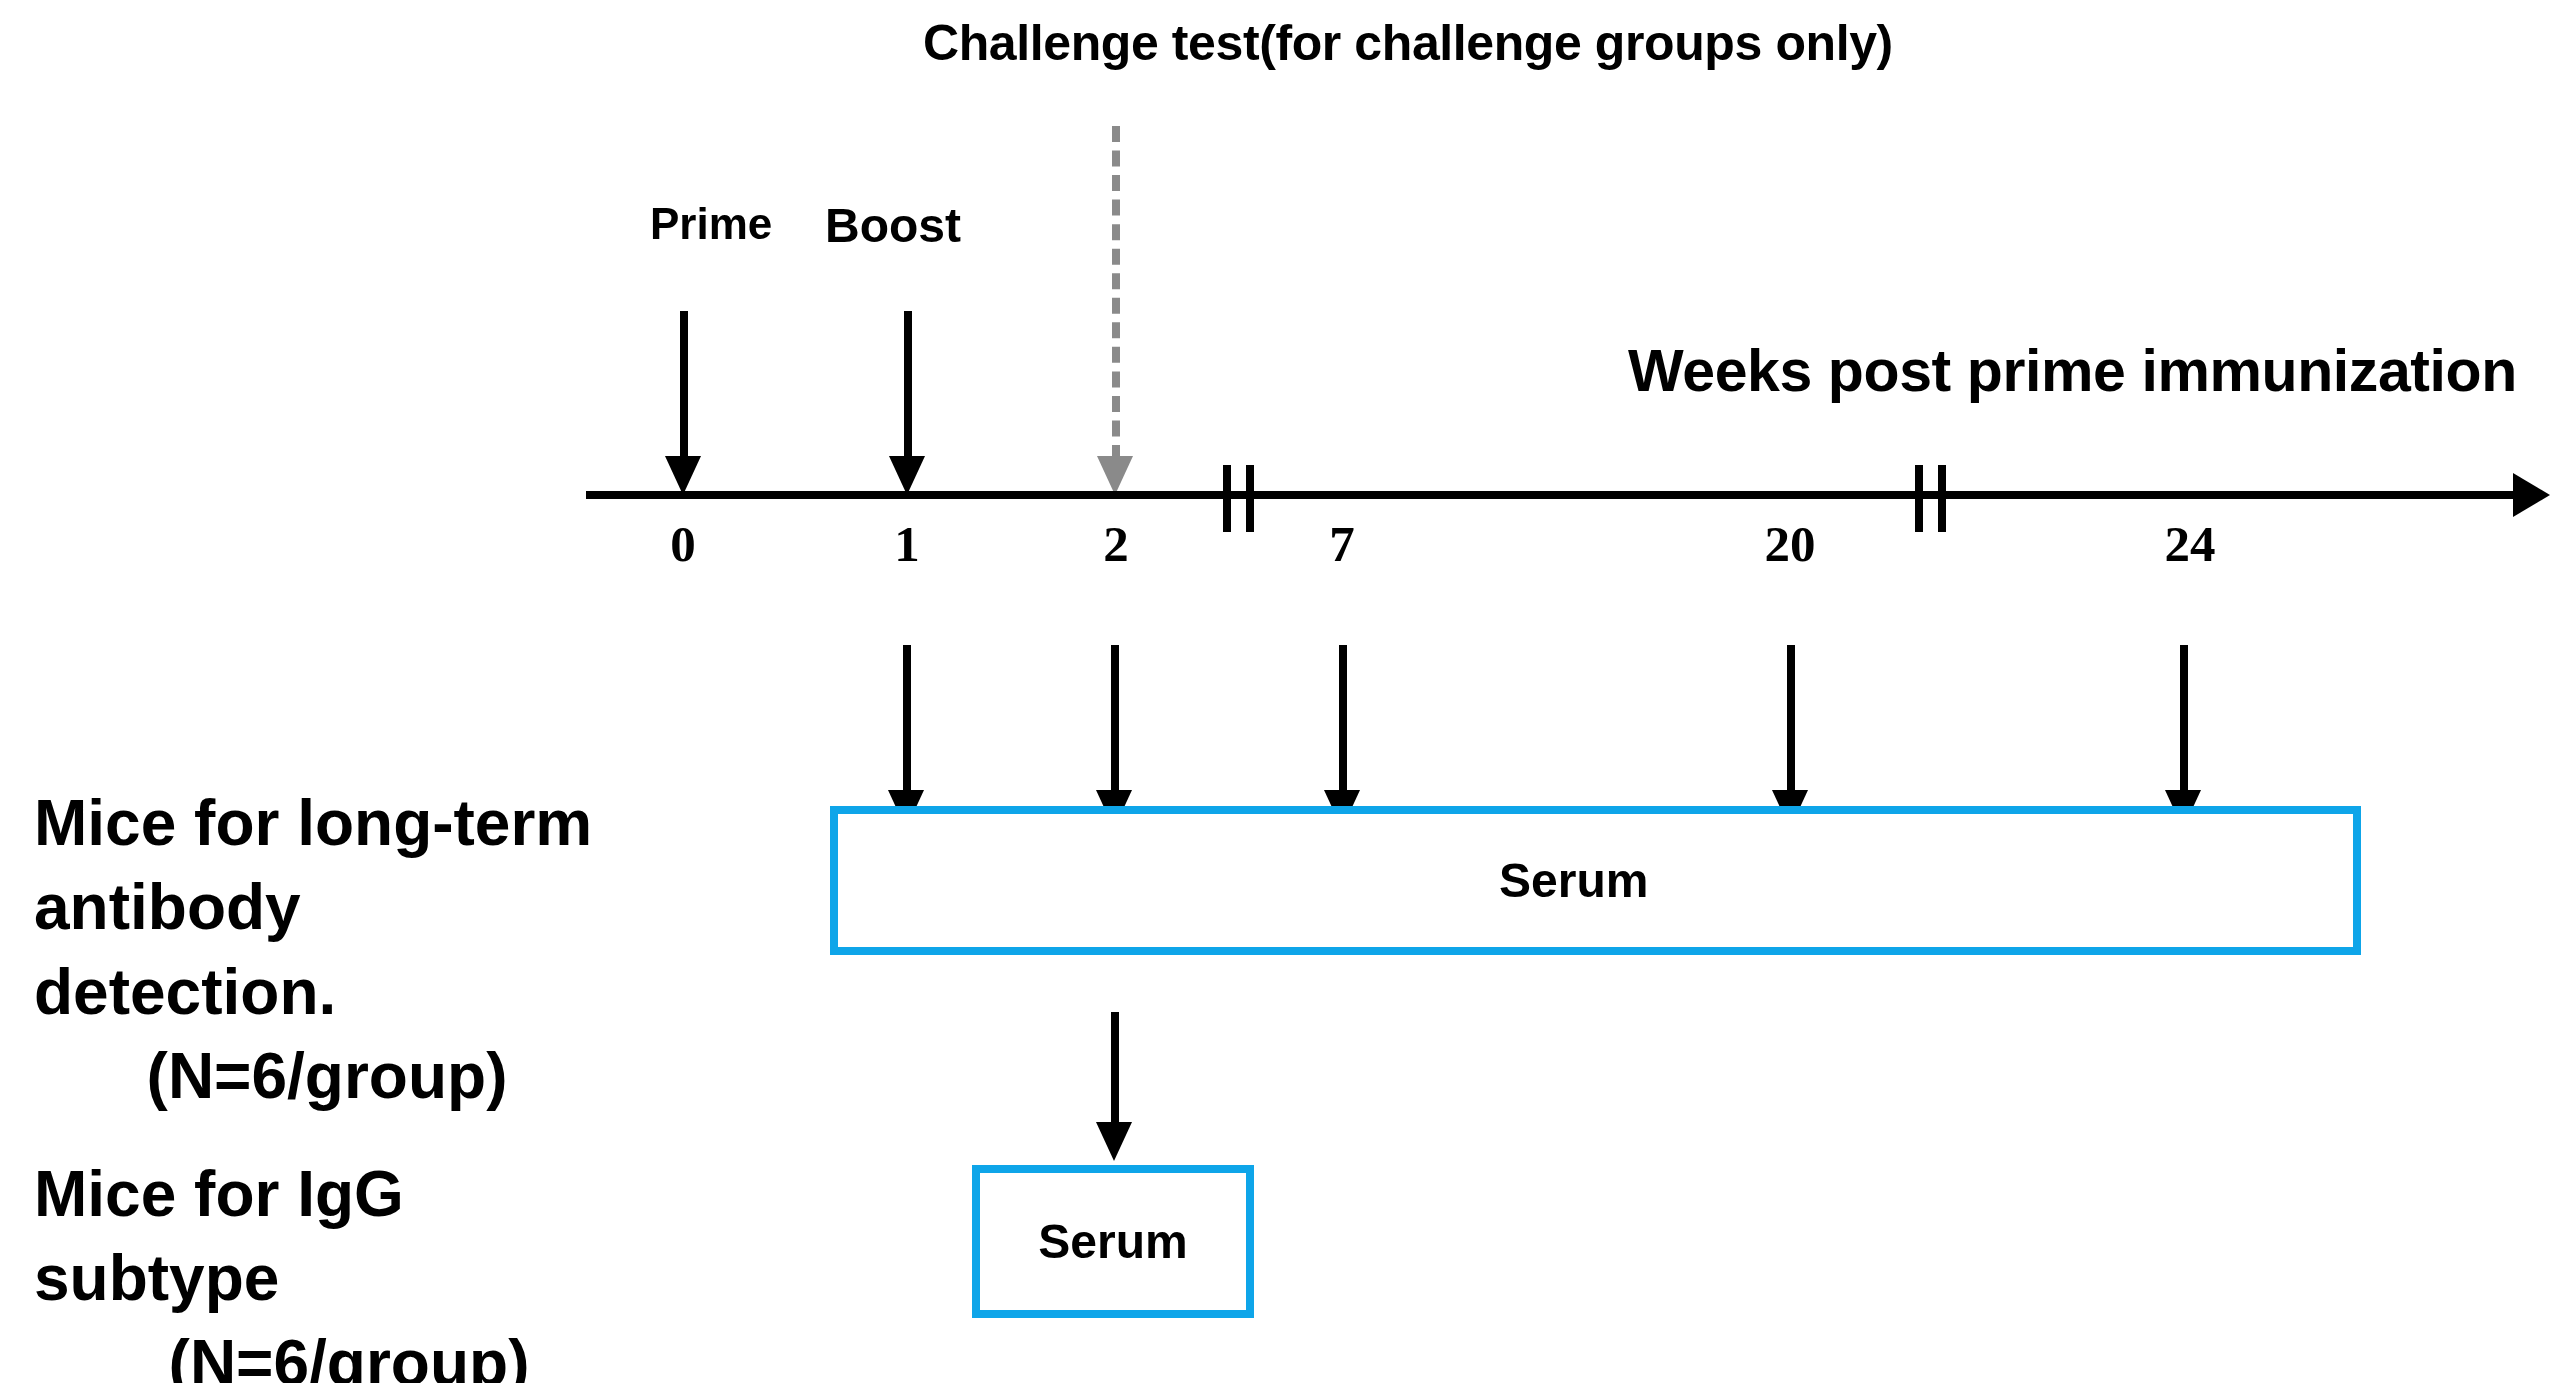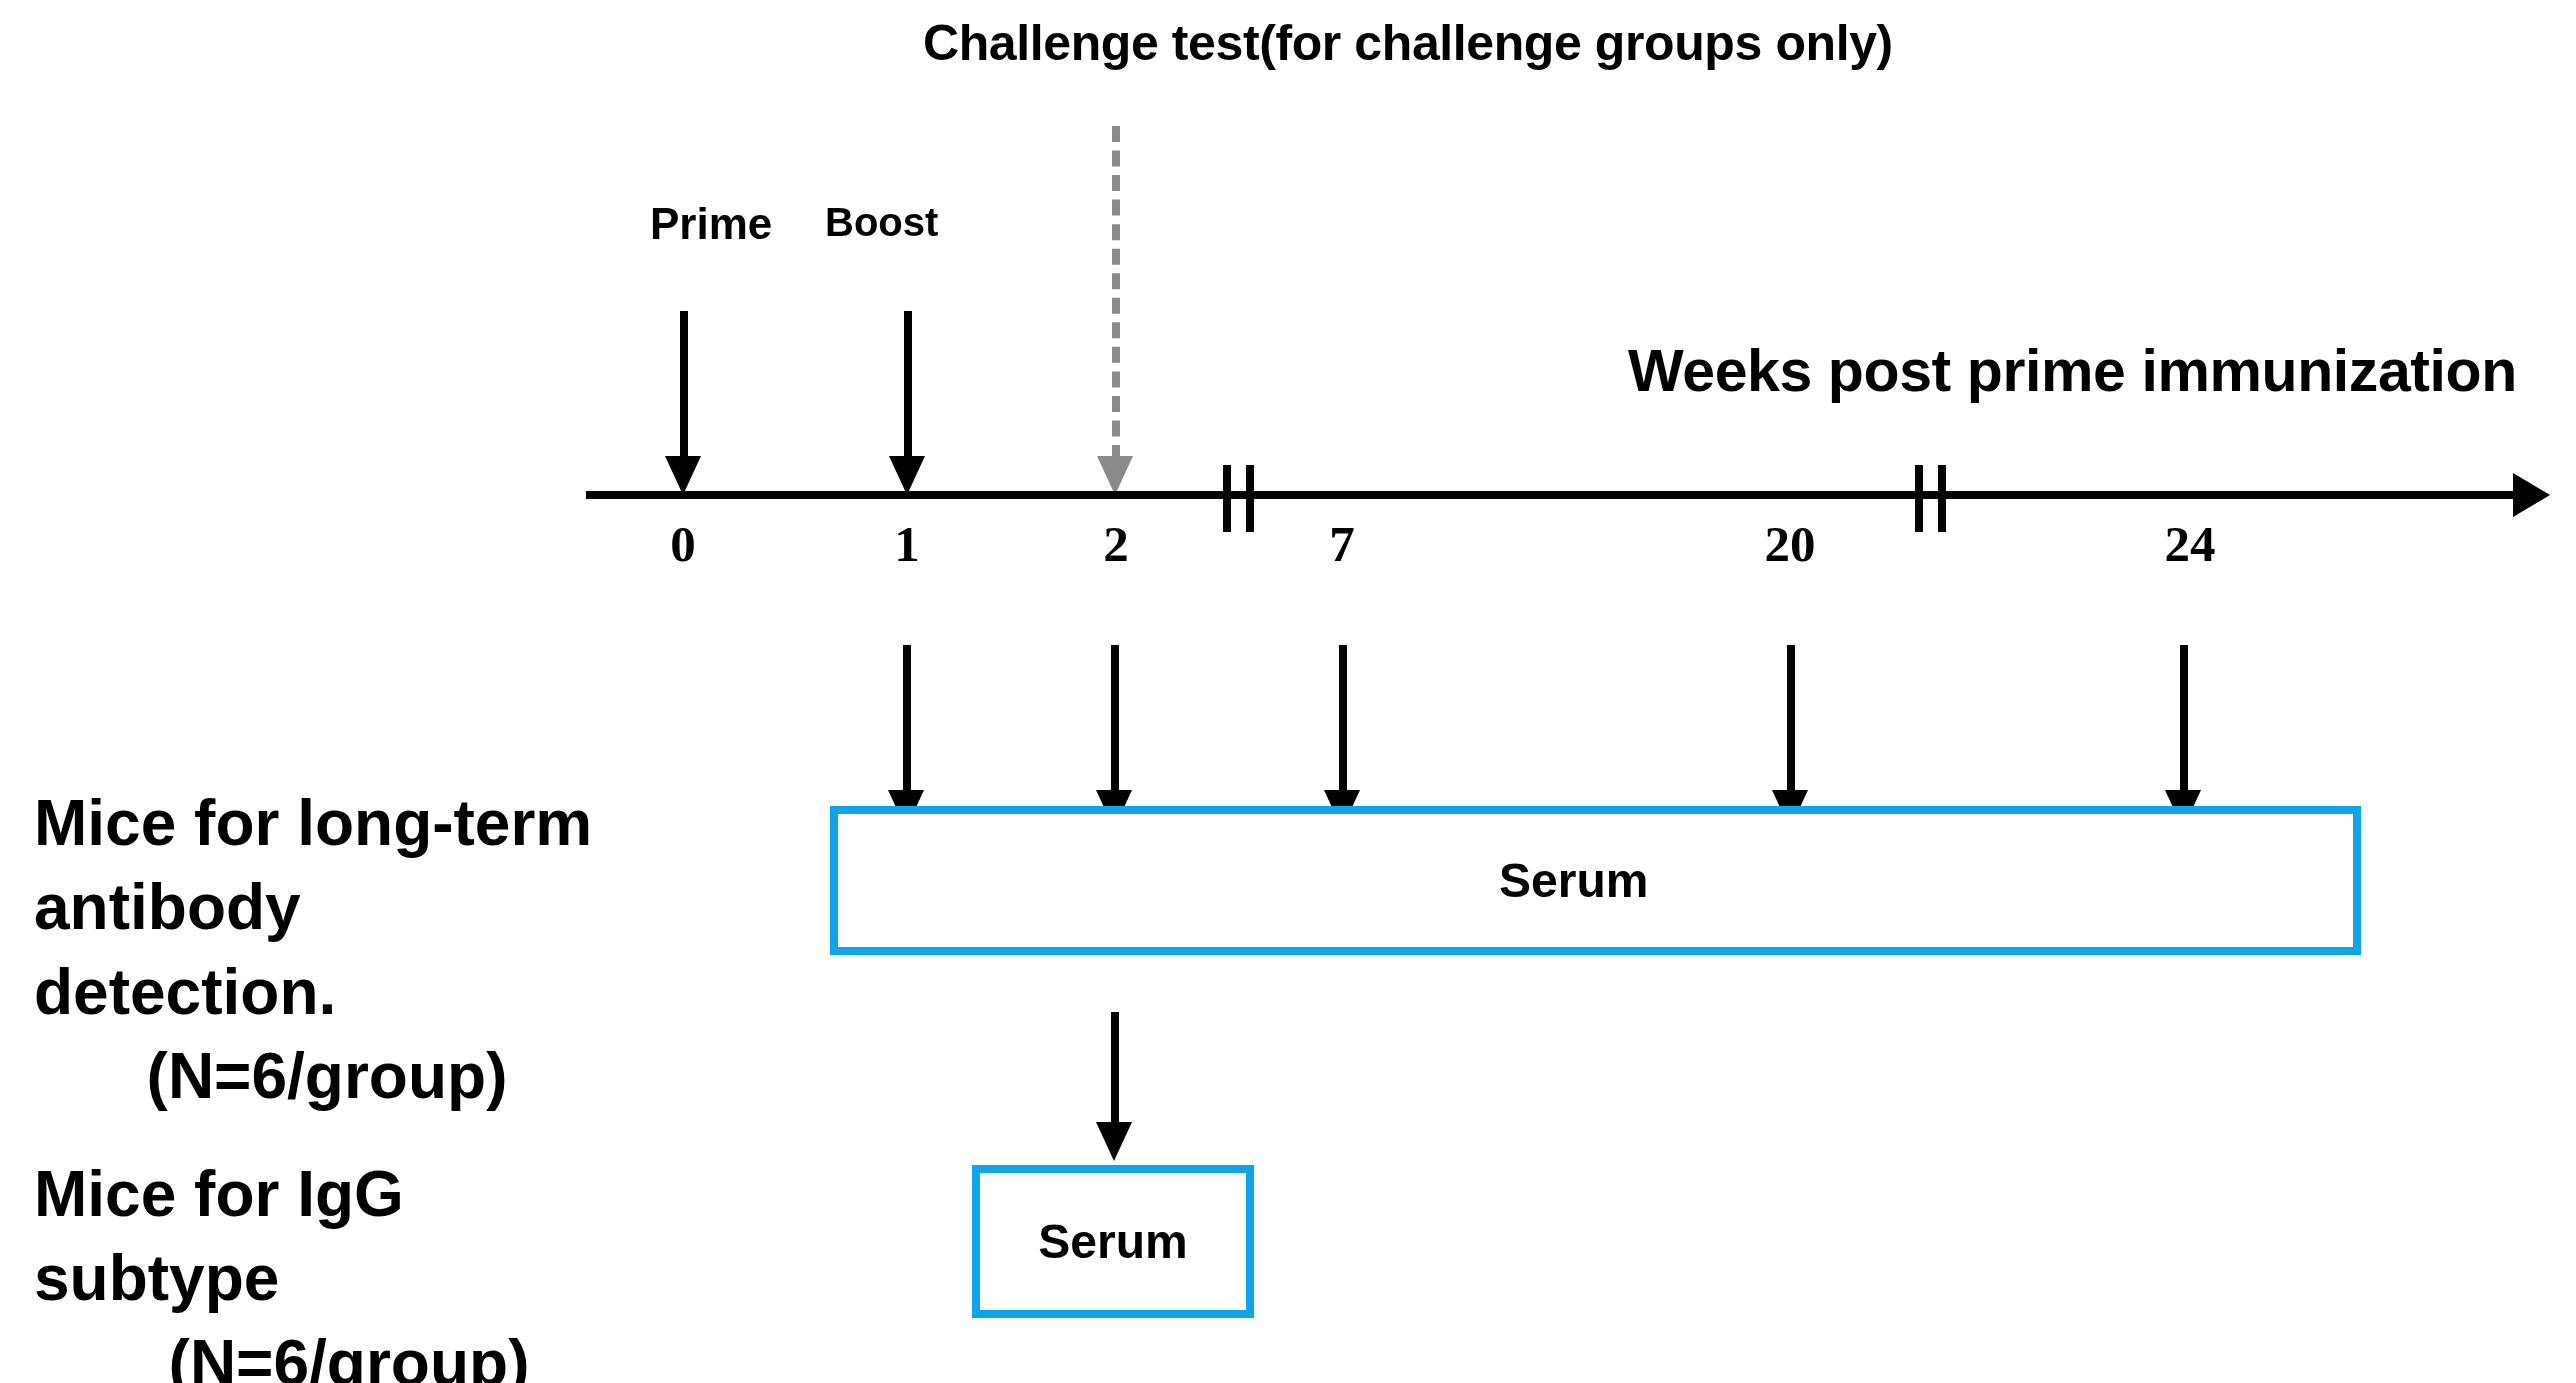--- a/index.html
+++ b/index.html
@@ -32,21 +32,21 @@
   
   #prime-label {
     left: 603px;
     top: 202px;
     font-size: 44px;
     margin-left: 47px;
   }
   #boost-label {
     left: 825px;
     top: 202px;
-    font-size: 40px;
+    font-size: 48px;
   }
   #weeks-label {
     left: 1628px;
     top: 342px;
     font-size: 59px;
     letter-spacing: -0.4px;
   }
   
   #axis-line {
     position: absolute;

